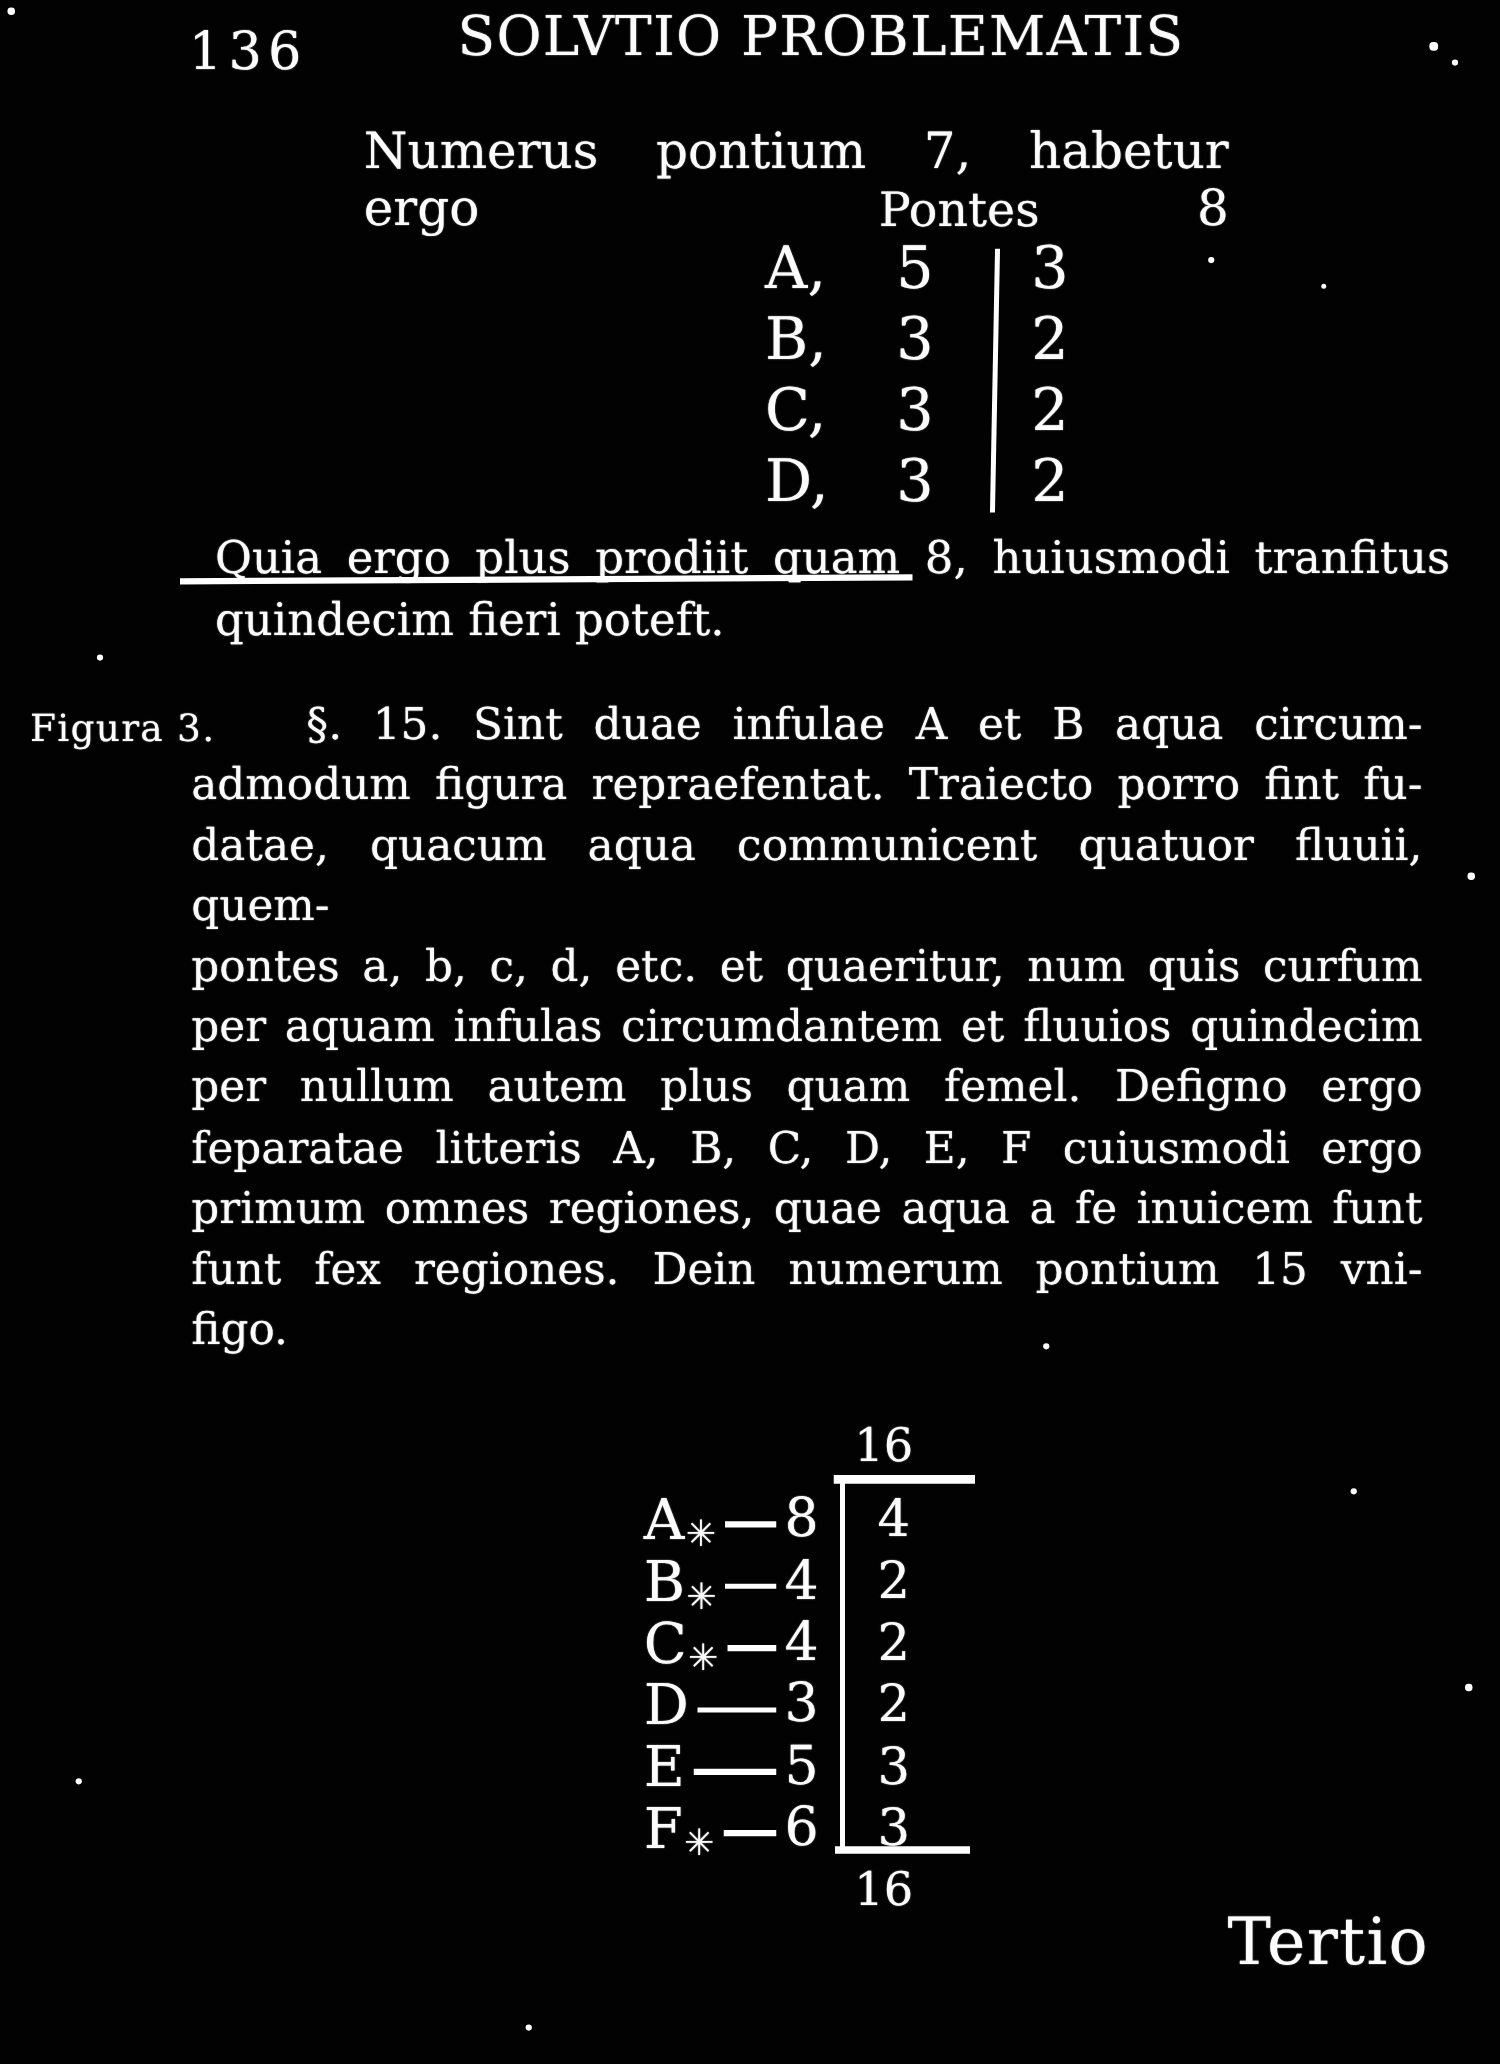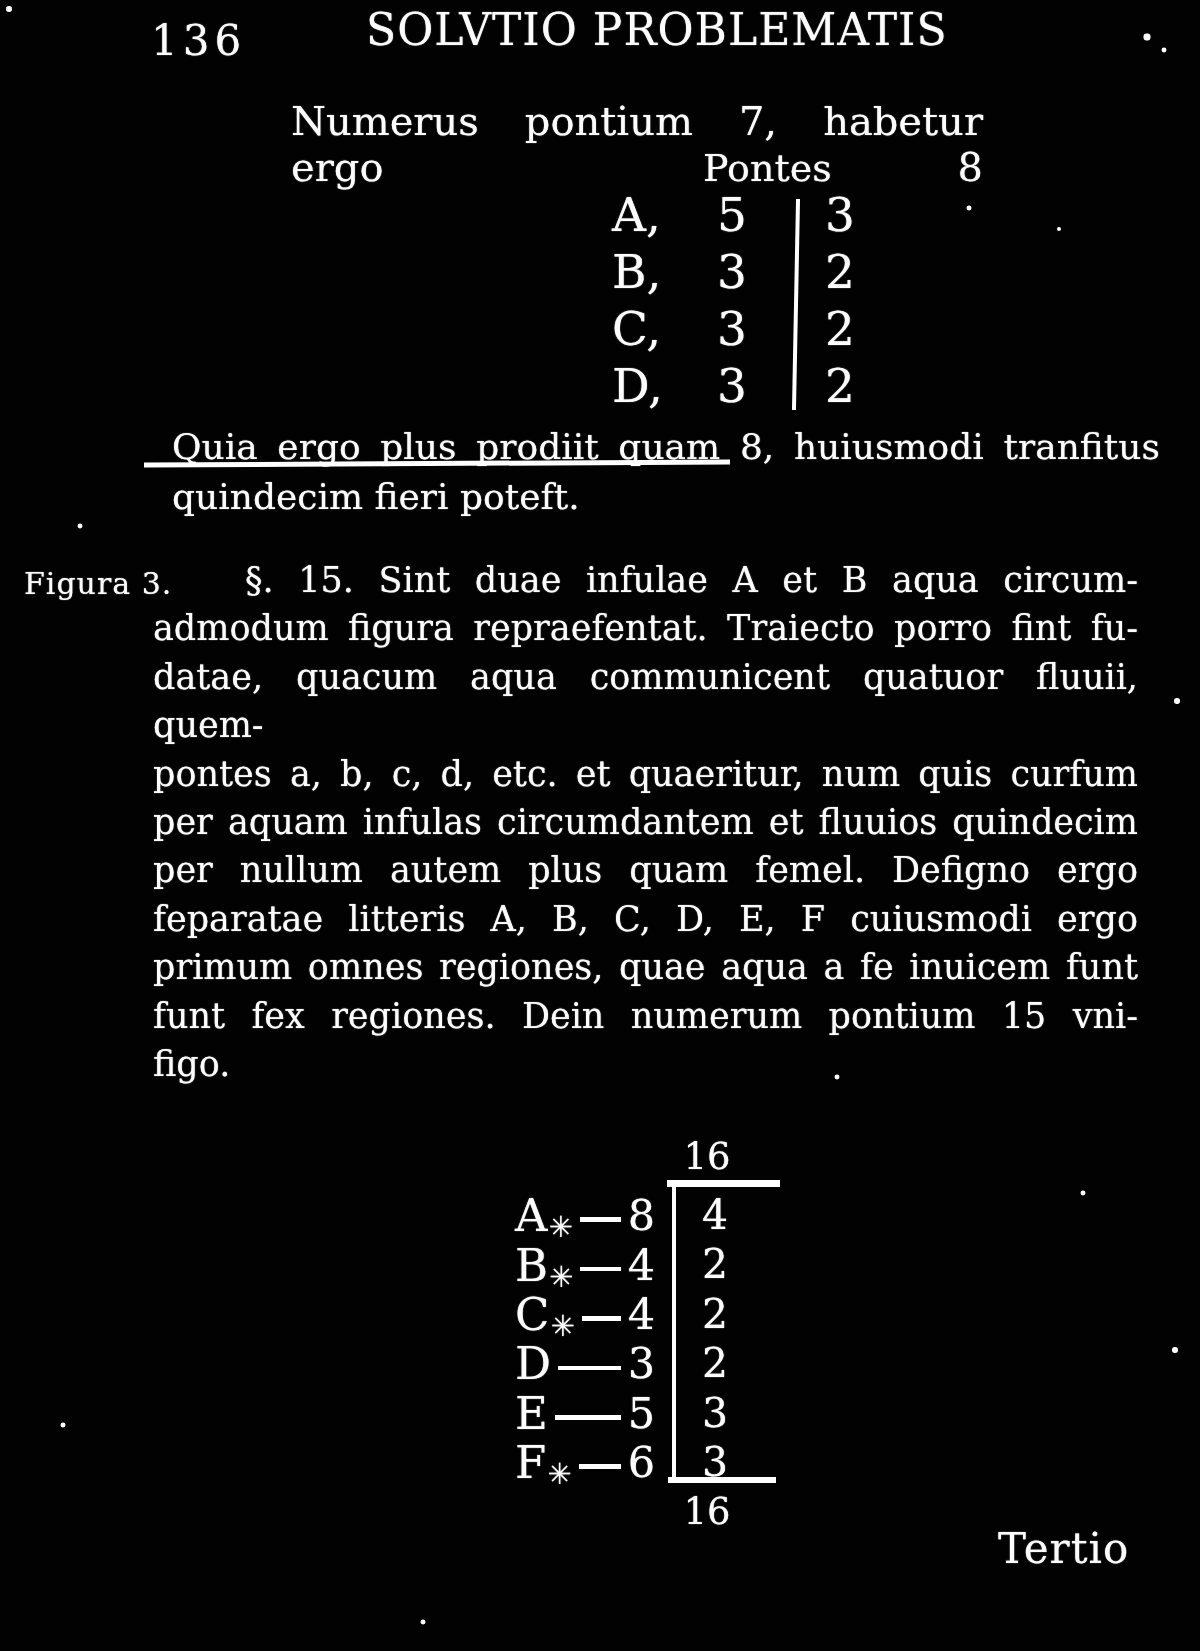--- a/index.html
+++ b/index.html
@@ -33,21 +33,21 @@
   .hrule-bottom{left:668px;top:1477px;width:108px;height:6px;}
   .sum-footer{position:absolute;left:681px;top:1490px;width:52px;text-align:center;font-size:37px;}
   .sum-table{position:absolute;left:515px;top:1191px;width:230px;}
   .s-row{position:relative;height:49.4px;}
   .s-left{position:absolute;left:0;top:0;width:140px;height:100%;display:flex;align-items:center;}
   .s-letter{font-size:45px;line-height:1;}
   .s-star{font-family:"DejaVu Sans","Liberation Sans",sans-serif;font-size:29px;line-height:1;transform:translateY(12px);margin-left:1px;}
   .s-dash{flex:1;height:4.5px;background:#fff;margin:0 7px;transform:translateY(4px);}
   .s-bridges{font-size:43px;line-height:1;}
   .s-count{position:absolute;left:174px;top:4px;width:52px;text-align:center;font-size:41px;line-height:1;}
-  .catchword{position:absolute;left:982px;top:1524px;font-size:42px;letter-spacing:1px;margin-left:16px;}
+  .catchword{position:absolute;left:982px;top:1524px;font-size:52px;letter-spacing:1px;}
   .noise{position:absolute;left:0;top:0;width:2px;height:2px;border-radius:50%;
     box-shadow:
       8px 8px 0 2px #fff, 1146px 36px 0 2.5px #fff, 1163px 49px 0 1.5px #fff,
       968px 207px 0 1.5px #fff, 1058px 228px 0 1px #fff, 79px 525px 0 1.5px #fff,
       1176px 700px 0 2px #fff, 836px 1076px 0 1.5px #fff, 1082px 1192px 0 1.5px #fff,
       1174px 1349px 0 2px #fff, 62px 1424px 0 1.5px #fff, 422px 1621px 0 1.5px #fff;}
 </style>
 </head>
 <body>
 

